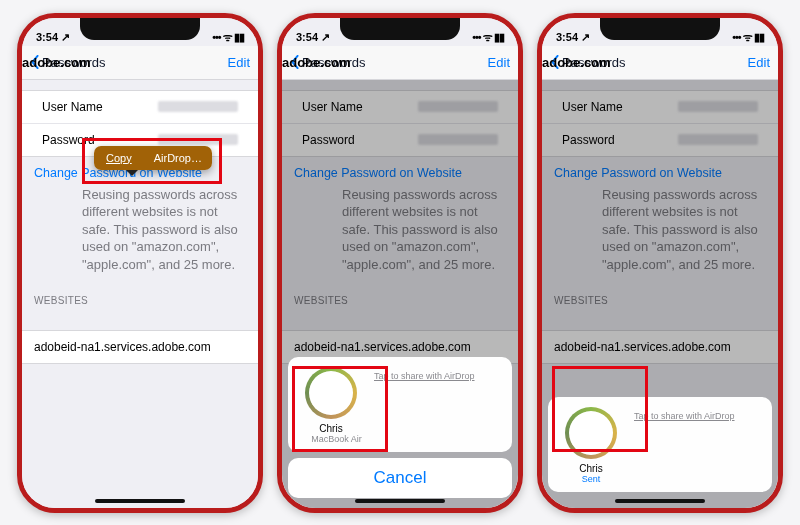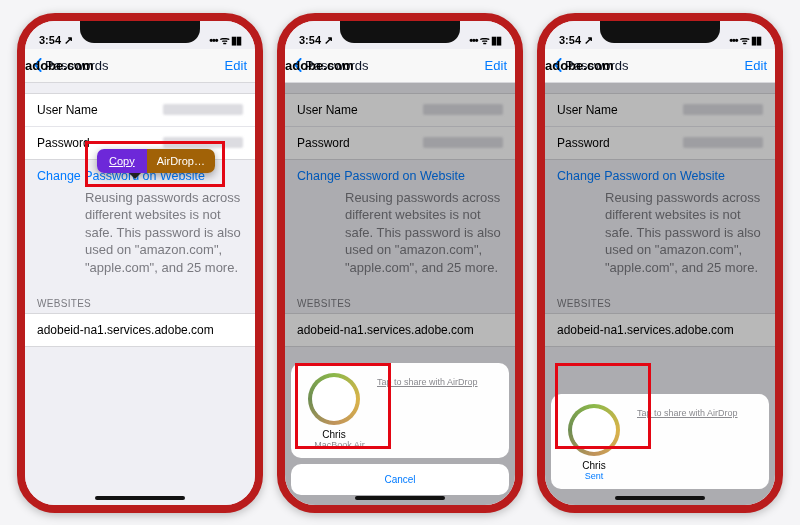--- a/index.html
+++ b/index.html
@@ -21,21 +21,21 @@
   }
   .phone {
     width: 246px;
     height: 500px;
     position: relative;
   }
   .frame {
     position: absolute;
     inset: 0;
     border-radius: 38px;
-    border: 8px solid #b91c1c;
+    border: 5px solid #b91c1c;
     background: #efeff4;
     overflow: hidden;
     box-shadow: 0 2px 10px rgba(0,0,0,0.25);
   }
   .notch {
     position: absolute;
     top: 0;
     left: 50%;
     transform: translateX(-50%);
     width: 120px;
@@ -91,21 +91,21 @@
     font-size: 13px;
     pointer-events: none;
   }
   .nav-edit { color: #007aff; font-size: 13px; }
 
   .list-section { background: #fff; border-bottom: 1px solid #d7d7db; border-top: 1px solid #d7d7db; margin-top: 10px; }
   .row {
     display: flex;
     justify-content: space-between;
     align-items: center;
-    padding: 9px 12px;
+    padding: 9px 20px;
     font-size: 12px;
   }
   .row + .row { border-top: 1px solid #e5e5ea; }
   .row .label { color: #000; }
   .row .blur {
     width: 80px;
     height: 11px;
     background: #dcdce1;
     border-radius: 2px;
     filter: blur(1px);
@@ -127,20 +127,21 @@
     font-size: 10px;
     letter-spacing: 0.3px;
     color: #7a7a80;
   }
   .website-row {
     background: #fff;
     padding: 9px 12px;
     font-size: 12px;
     border-top: 1px solid #d7d7db;
     border-bottom: 1px solid #d7d7db;
+    margin-top: 20px;
   }
   .home-indicator {
     position: absolute;
     bottom: 5px; left: 50%; transform: translateX(-50%);
     width: 90px; height: 4px; border-radius: 4px;
     background: #111;
   }
 
   
   .dim::after {
@@ -190,34 +191,34 @@
   }
   .contact-name { font-size: 10px; color: #000; }
   .contact-sub  { font-size: 9px; color: #8a8a8f; padding-left: 11px; }
   .contact-sent { font-size: 9px; color: #007aff; }
   .sheet-btn {
     background: #fff;
     border-radius: 10px;
     text-align: center;
     padding: 10px 0;
     color: #007aff;
-    font-size: 10px;
+    font-size: 17px;
   }
 
   
   .action-bubble {
     position: absolute;
     top: 66px; left: 72px;
     display: flex;
     border-radius: 7px;
     overflow: visible;
     z-index: 15;
     box-shadow: 0 3px 8px rgba(0,0,0,0.35);
   }
-  .bubble-copy { background:#6d28d9; color:#fff; padding:6px 12px; font-size:11px; border-top-left-radius:7px; border-bottom-left-radius:7px;text-decoration:underline; }
+  .bubble-copy { background:#a16207; color:#fff; padding:6px 12px; font-size:11px; border-top-left-radius:7px; border-bottom-left-radius:7px;text-decoration:underline; }
   .bubble-ad   { background:#a16207; color:#fff; padding:6px 10px; font-size:11px; border-top-right-radius:7px; border-bottom-right-radius:7px; }
   .bubble-tail {
     position:absolute; top:100%; left:32px;
     width:0;height:0;border-left:6px solid transparent;border-right:6px solid transparent;border-top:6px solid #222;
   }
 
   
   .callout {
     position: absolute;
     border: 3px solid #e30613;

